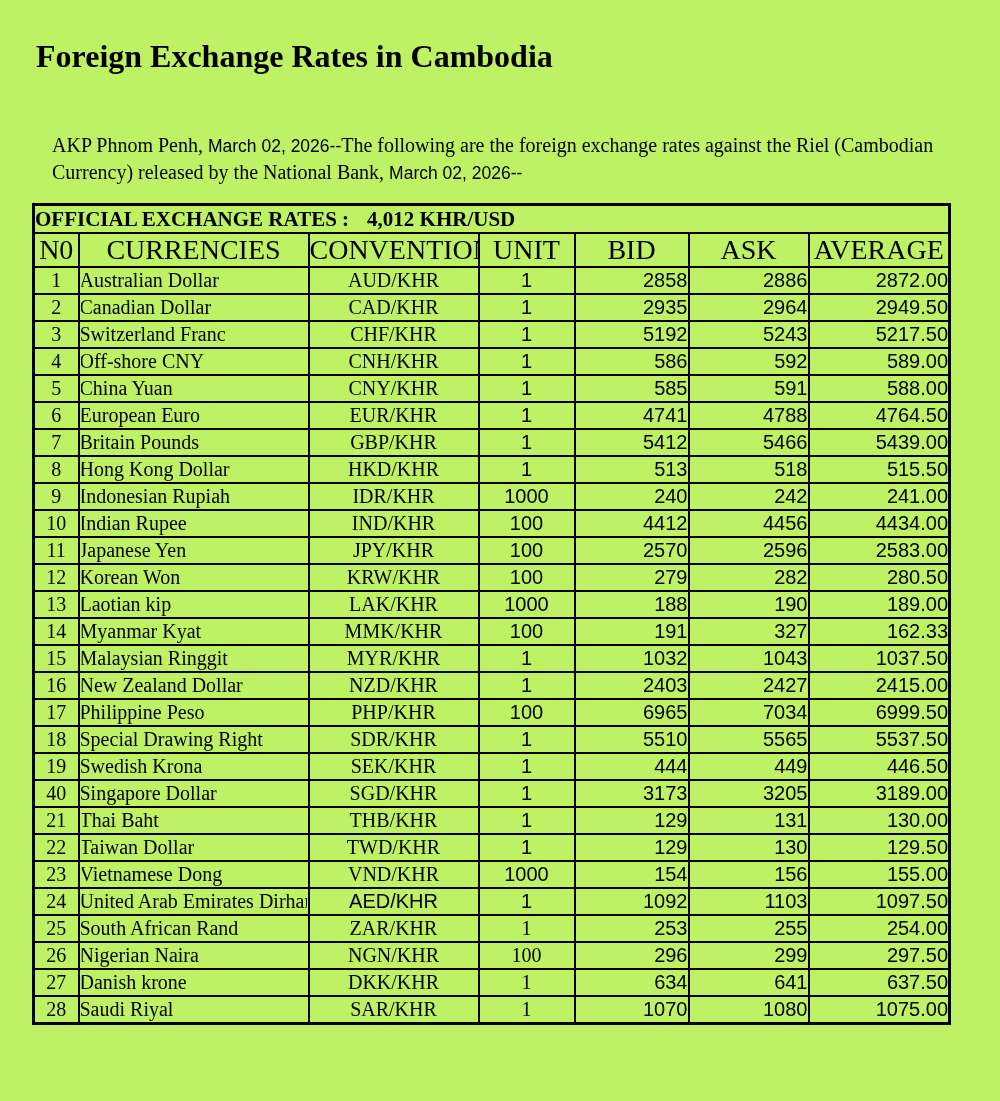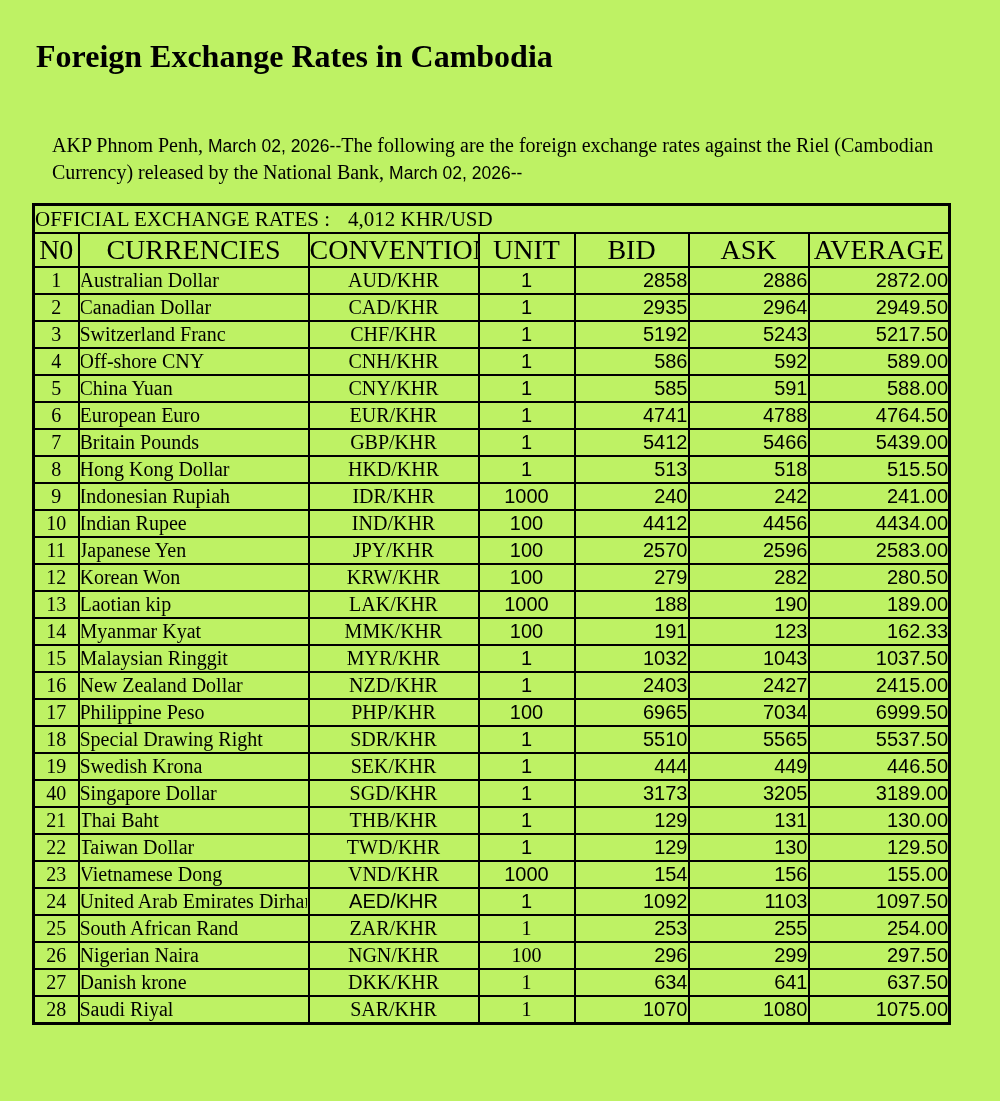--- a/index.html
+++ b/index.html
@@ -54,20 +54,21 @@
     padding: 0;
     overflow: hidden;
     white-space: nowrap;
     vertical-align: middle;
   }
   td.official-cell {
     height: 26px;
     font-size: 21px;
     padding-left: 3px;
     text-align: left;
+    font-weight: bold;
   }
   .official-value { margin-left: 18px; }
   table.rates th {
     height: 25px;
     font-size: 28px;
     font-weight: normal;
     text-align: center;
     font-family: "Liberation Serif", serif;
   }
   table.rates tbody td {
@@ -242,21 +243,21 @@
           <td class="c-num">188</td>
           <td class="c-num">190</td>
           <td class="c-num">189.00</td>
         </tr>
         <tr>
           <td class="c-no">14</td>
           <td class="c-cur">Myanmar Kyat</td>
           <td class="c-conv">MMK/KHR</td>
           <td class="c-unit">100</td>
           <td class="c-num">191</td>
-          <td class="c-num">123</td>
+          <td class="c-num">327</td>
           <td class="c-num">162.33</td>
         </tr>
         <tr>
           <td class="c-no">15</td>
           <td class="c-cur">Malaysian Ringgit</td>
           <td class="c-conv">MYR/KHR</td>
           <td class="c-unit">1</td>
           <td class="c-num">1032</td>
           <td class="c-num">1043</td>
           <td class="c-num">1037.50</td>

